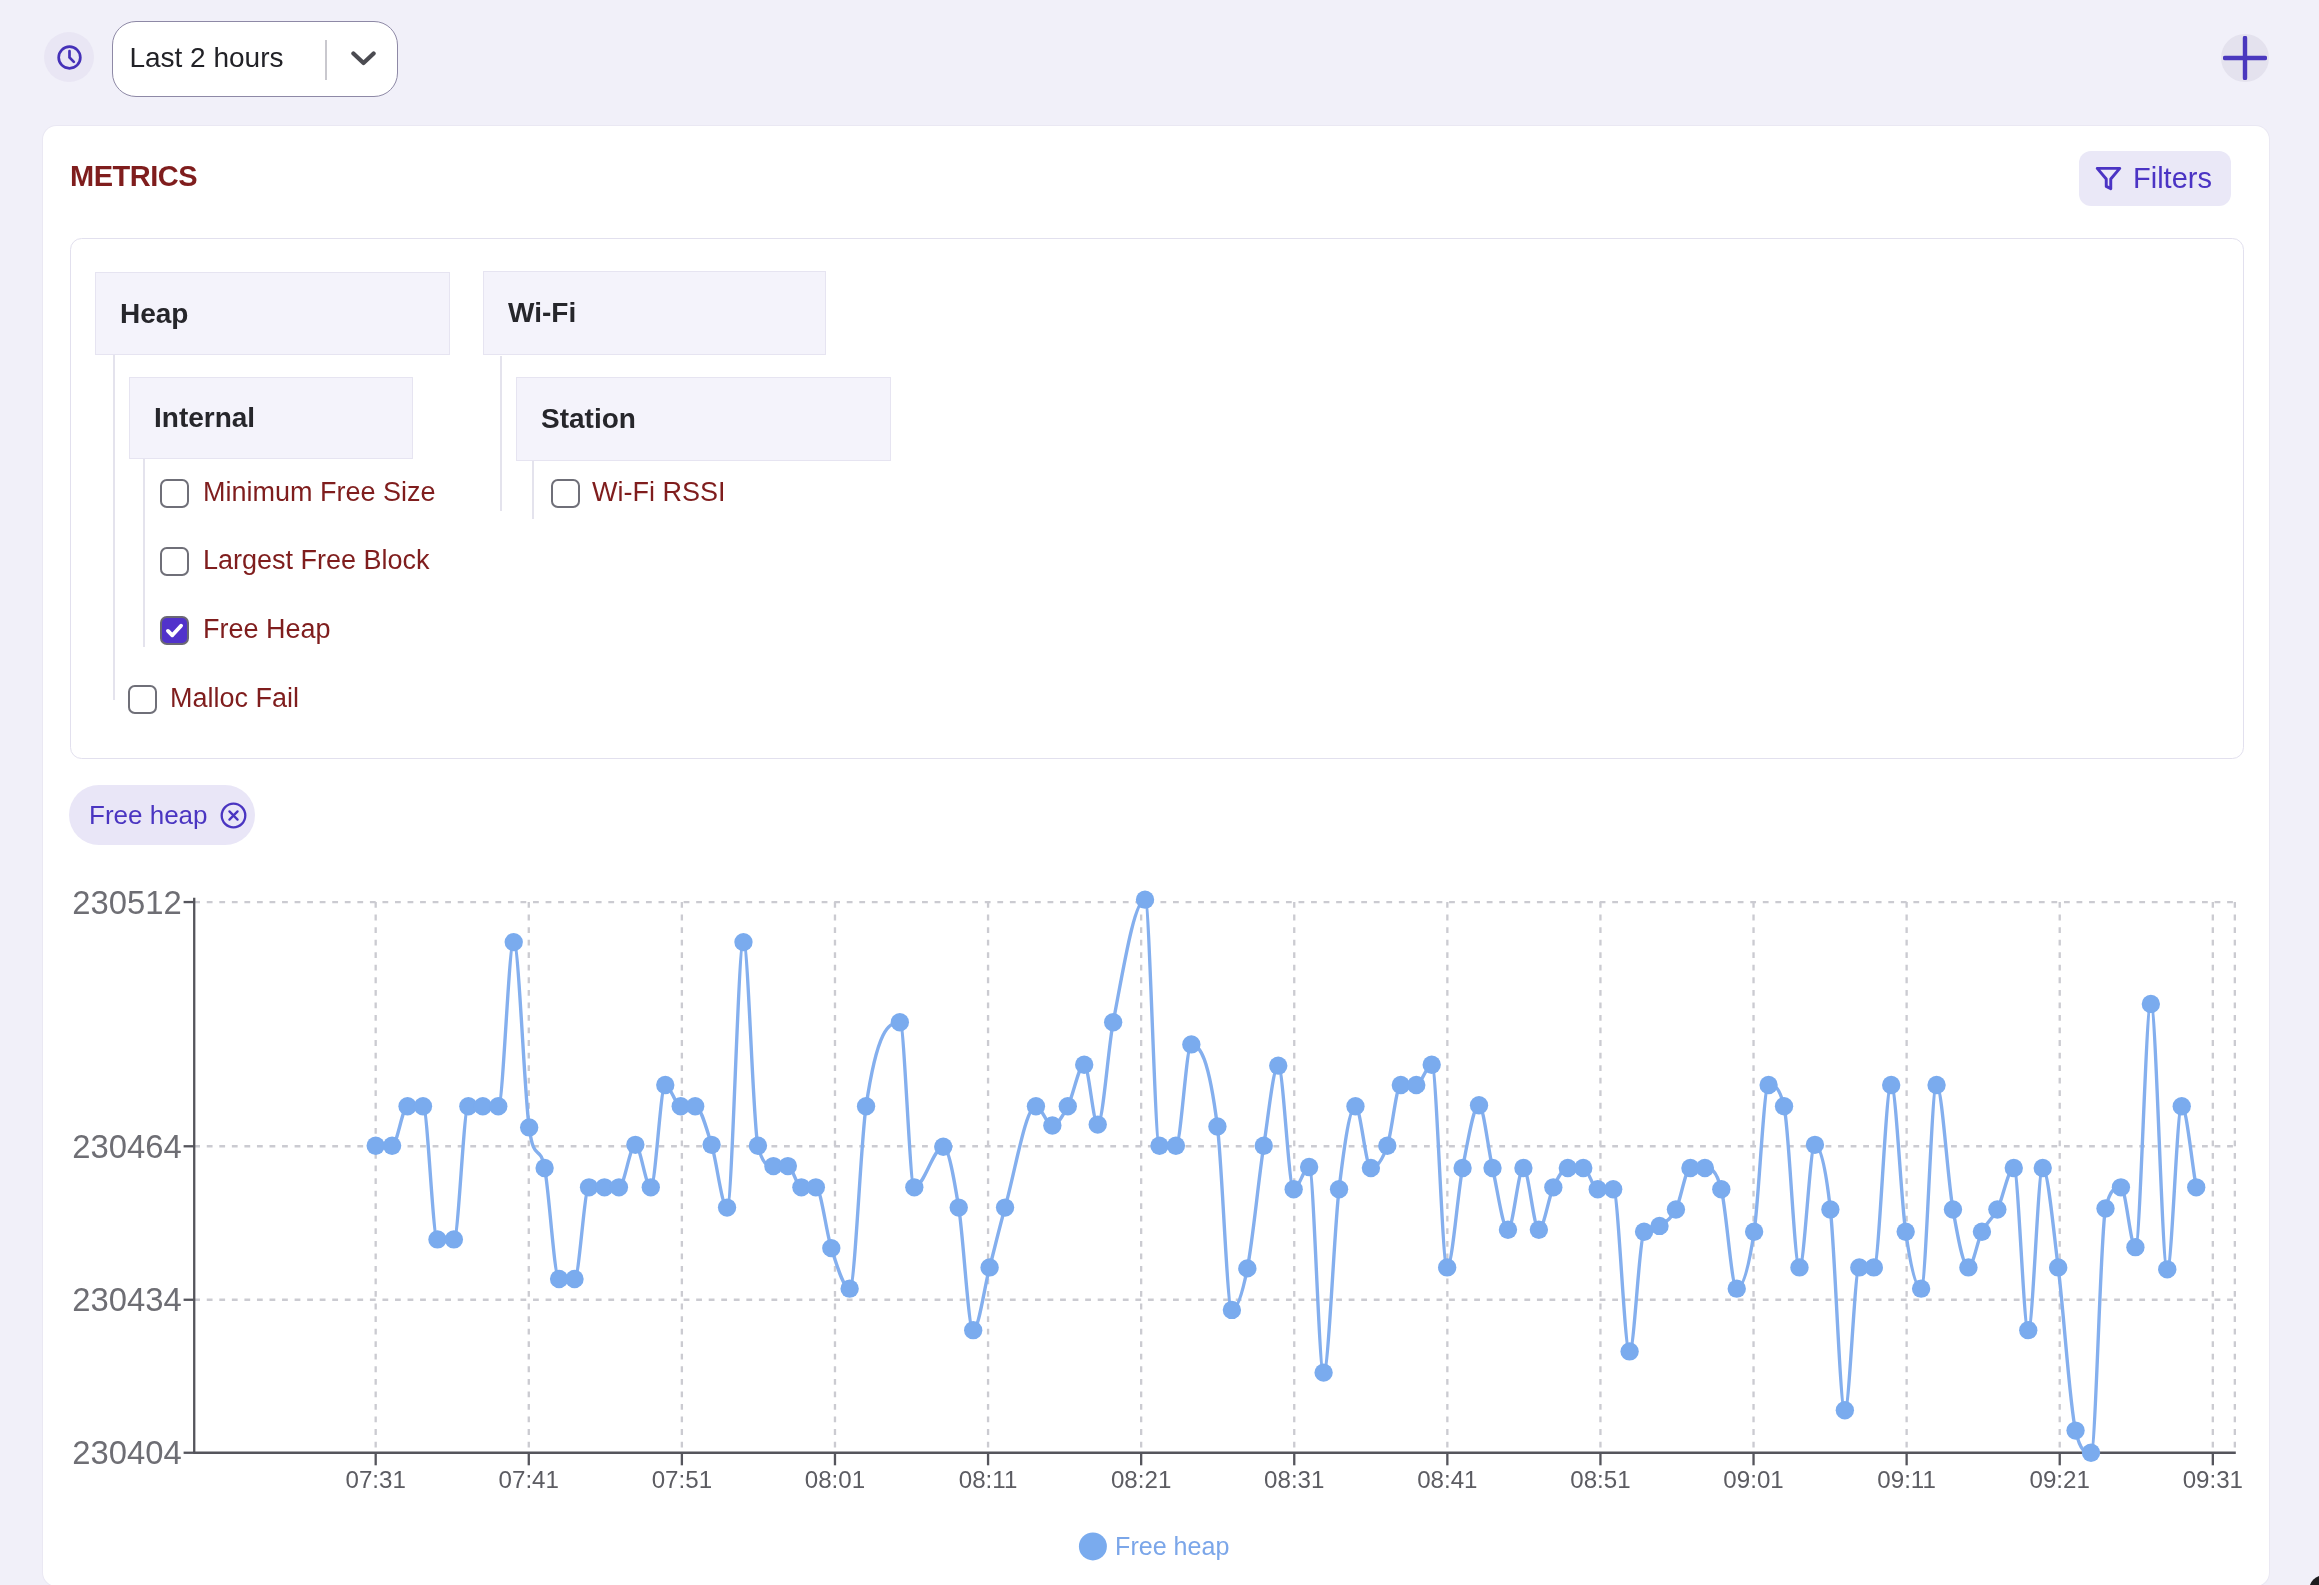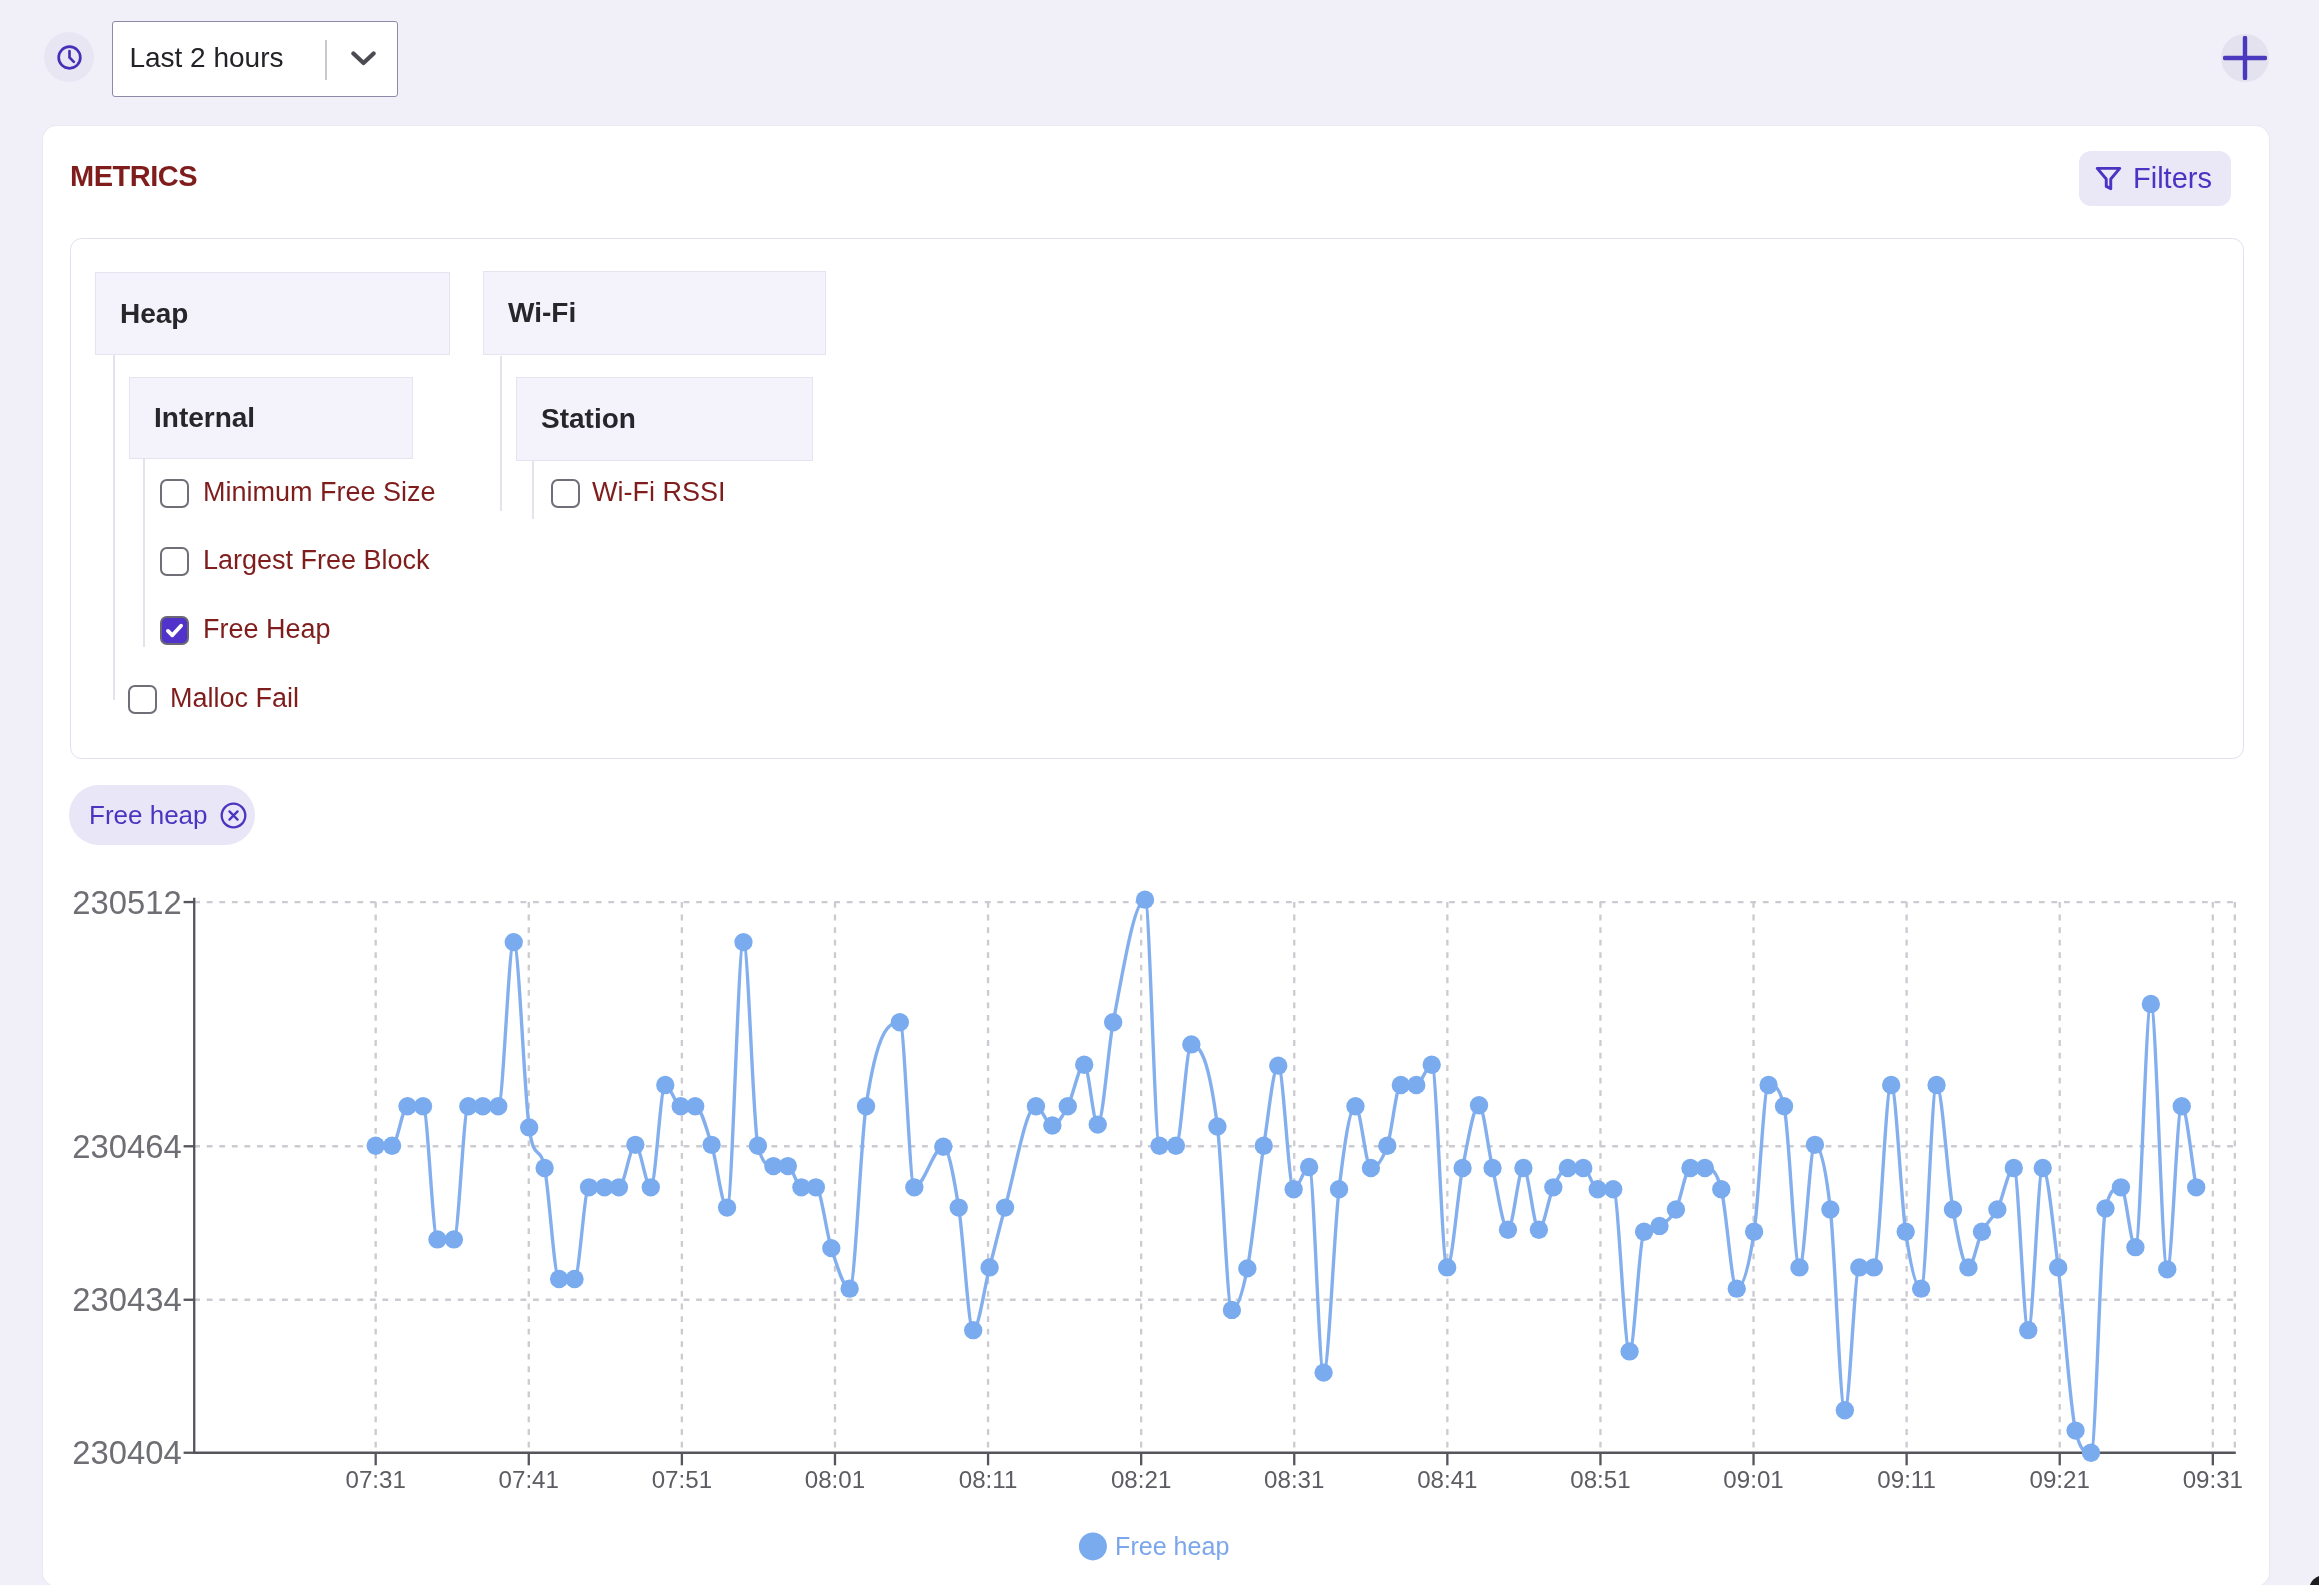--- a/index.html
+++ b/index.html
@@ -1,18 +1,18 @@
 <!DOCTYPE html>
 <html><head><meta charset="utf-8">
 <style>
 * { margin:0; padding:0; box-sizing:border-box; }
 html,body { width:2319px; height:1585px; background:#f1f0f9; font-family:"Liberation Sans", sans-serif; overflow:hidden; }
 .abs { position:absolute; }
 .clockbtn { left:44px; top:32px; width:50px; height:50px; border-radius:50%; background:#e9e6f4; display:flex; align-items:center; justify-content:center; }
-.dd { left:112px; top:21px; width:286px; height:76px; background:#fff; border:1.9px solid #8e89a6; border-radius:3px; }
+.dd { left:112px; top:21px; width:286px; height:76px; background:#fff; border:1.9px solid #8e89a6; border-radius:24px; }
 .dd .txt { position:absolute; left:16.4px; top:0; height:72px; line-height:72px; font-size:28px; color:#222227; }
 .dd .divider { position:absolute; left:212px; top:18.3px; width:1.9px; height:40px; background:#c9c8ce; }
 .plusbtn { left:2221px; top:34px; width:48px; height:48px; border-radius:50%; background:#e4e2ee; display:flex; align-items:center; justify-content:center; }
 .card { left:43px; top:126px; width:2226px; height:1460px; background:#fff; border-radius:13.5px; box-shadow:0 0 0 1px #eae8f3; }
 .mtitle { left:70px; top:160px; font-size:29px; font-weight:700; color:#7f1d1d; letter-spacing:-0.5px;text-align:center; }
 .filters { left:2079px; top:151px; width:152px; height:55px; background:#eae8f7; border-radius:12px; display:flex; align-items:center; padding-left:16.4px; }
 .filters span { font-size:29px; color:#4b34c4; margin-left:10.6px; }
 .tree { left:70px; top:238px; width:2174px; height:521px; border:1.9px solid #e2e0ee; border-radius:11.6px; }
 .hbox { position:absolute; background:#f4f3fb; border:1px solid #e6e4f1; display:flex; align-items:center; padding-left:24px; font-size:28px; font-weight:700; color:#26262b; }
 .tline { position:absolute; width:1.9px; background:#e4e3ed; }
@@ -230,21 +230,21 @@
 <div class="abs filters">
     <svg width="27" height="27" viewBox="0 0 24 24" fill="none" stroke="#4b34c4" stroke-width="2.6" stroke-linecap="round" stroke-linejoin="round">
       <polygon points="22 3 2 3 10 12.46 10 19 14 21 14 12.46 22 3"></polygon>
     </svg>
     <span>Filters</span>
   </div>
 <div class="abs tree">
 <div class="hbox" style="left:24px;top:33px;width:355px;height:83px;">Heap</div>
 <div class="hbox" style="left:412px;top:32px;width:343px;height:84px;">Wi-Fi</div>
 <div class="hbox" style="left:58px;top:138px;width:284px;height:82px;">Internal</div>
-<div class="hbox" style="left:445px;top:138px;width:297px;height:84px;">Station</div>
+<div class="hbox" style="left:445px;top:138px;width:375px;height:84px;">Station</div>
 <div class="tline" style="left:42px;top:116px;height:345px;"></div>
 <div class="tline" style="left:72px;top:220px;height:188px;"></div>
 <div class="tline" style="left:429px;top:117px;height:155px;"></div>
 <div class="tline" style="left:461px;top:222px;height:58px;"></div>
 <div class="cb" style="left:89px;top:240px;"></div>
     <div class="cblabel" style="left:132px;top:238px;">Minimum Free Size</div>
 <div class="cb" style="left:89px;top:308px;"></div>
     <div class="cblabel" style="left:132px;top:306px;">Largest Free Block</div>
 <div class="cb checked" style="left:89px;top:377px;">
       <svg width="21" height="21" viewBox="0 0 24 24" fill="none" stroke="#fff" stroke-width="4.4" stroke-linecap="round" stroke-linejoin="round">

